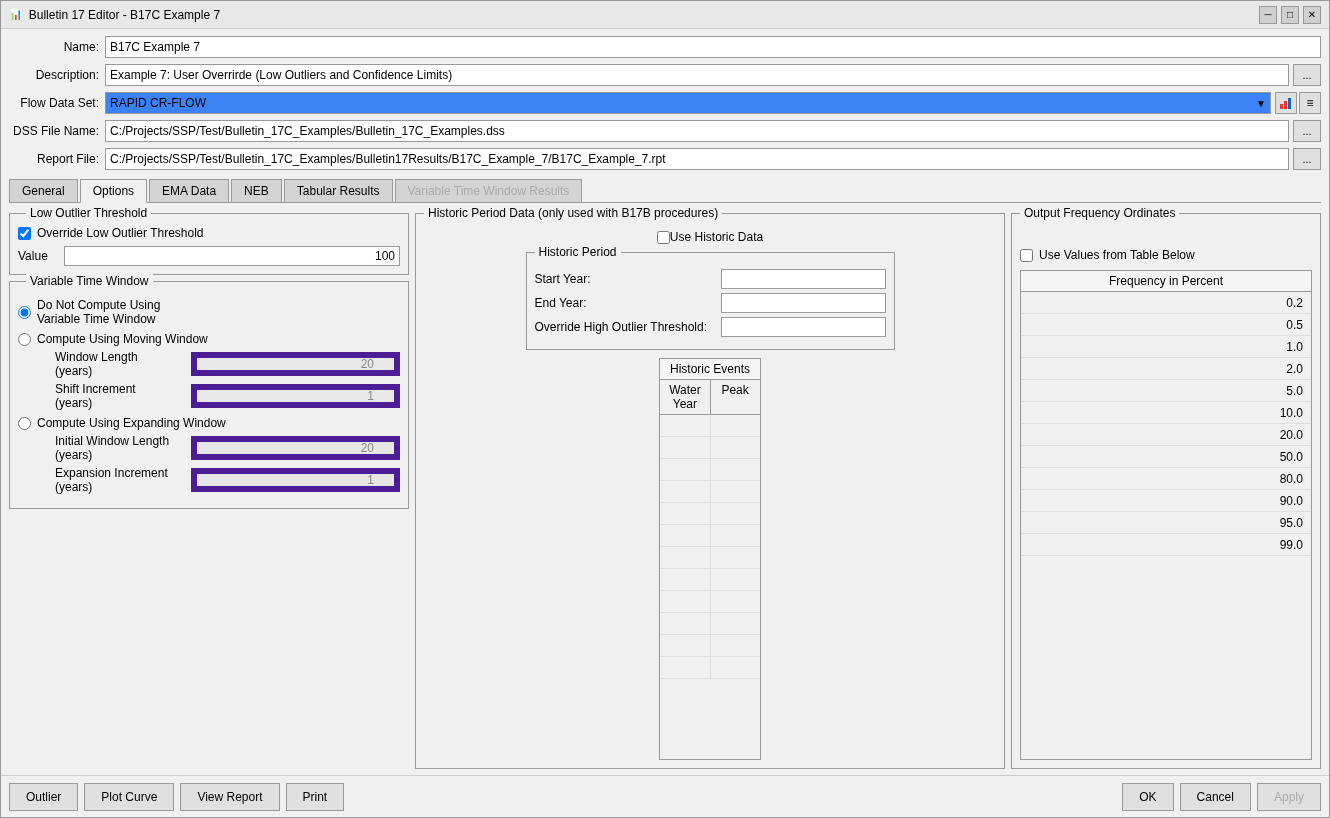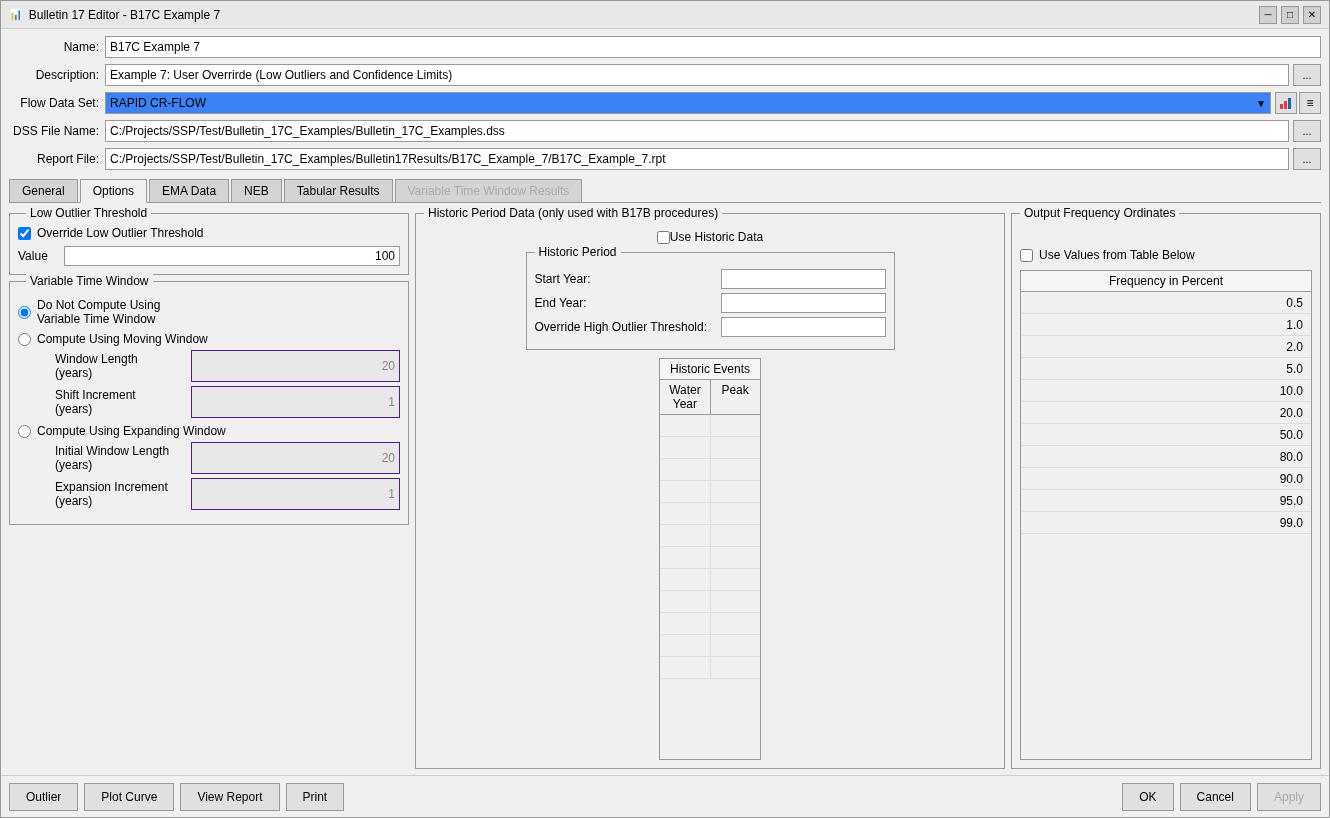--- a/index.html
+++ b/index.html
@@ -201,25 +201,25 @@
       align-items: center;
       gap: 6px;
     }
     .sub-label {
       width: 130px;
       font-size: 12px;
       margin-left: 17px;
     }
     .sub-input {
       flex: 1;
-      height: 32px;
-      border: 1px solid #4c1d95;
+      height: 24px;
+      border: 6px solid #4c1d95;
       background: #e8e8e8;
       text-align: right;
-      padding-right: 4px;
+      padding-right: 20px;
       font-size: 12px;
       color: #888;
     }
     
     .panel-center {
       flex: 1;
       border: 1px solid #999;
       padding: 8px;
       position: relative;
       display: flex;
@@ -612,20 +612,23 @@
 
       <div class="panel-right">
         <span class="panel-right-title">Output Frequency Ordinates</span>
         <div class="ofo-checkbox-row" style="margin-top:26px;">
           <input type="checkbox" id="useValues" style="">
           <label for="useValues">Use Values from Table Below</label>
         </div>
         <div class="freq-table">
           <div class="freq-header">Frequency in Percent</div>
           <div class="freq-row">
+              <span class="freq-cell">0.2</span>
+            </div>
+          <div class="freq-row">
               <span class="freq-cell">0.5</span>
             </div>
           <div class="freq-row">
               <span class="freq-cell">1.0</span>
             </div>
           <div class="freq-row">
               <span class="freq-cell">2.0</span>
             </div>
           <div class="freq-row">
               <span class="freq-cell">5.0</span>

